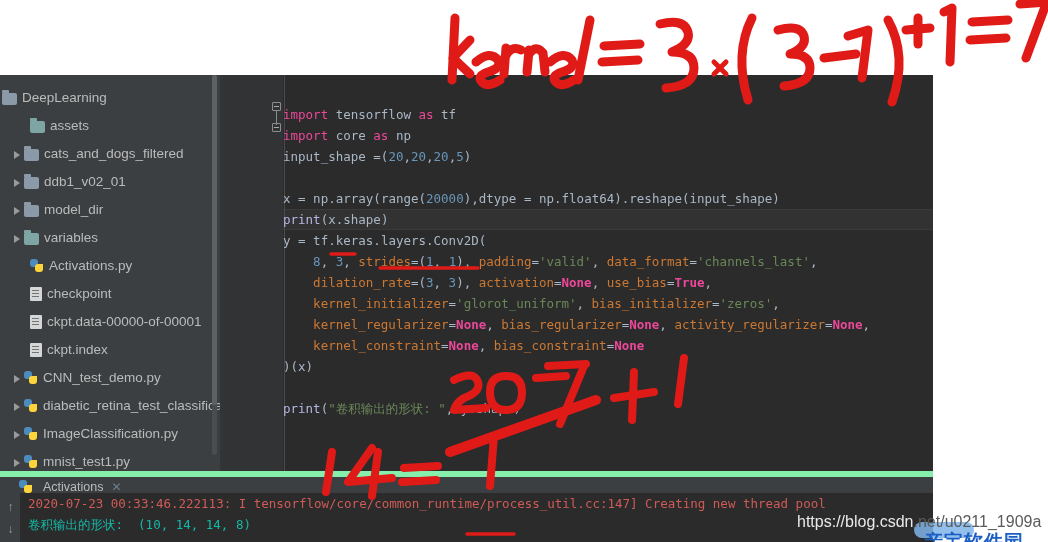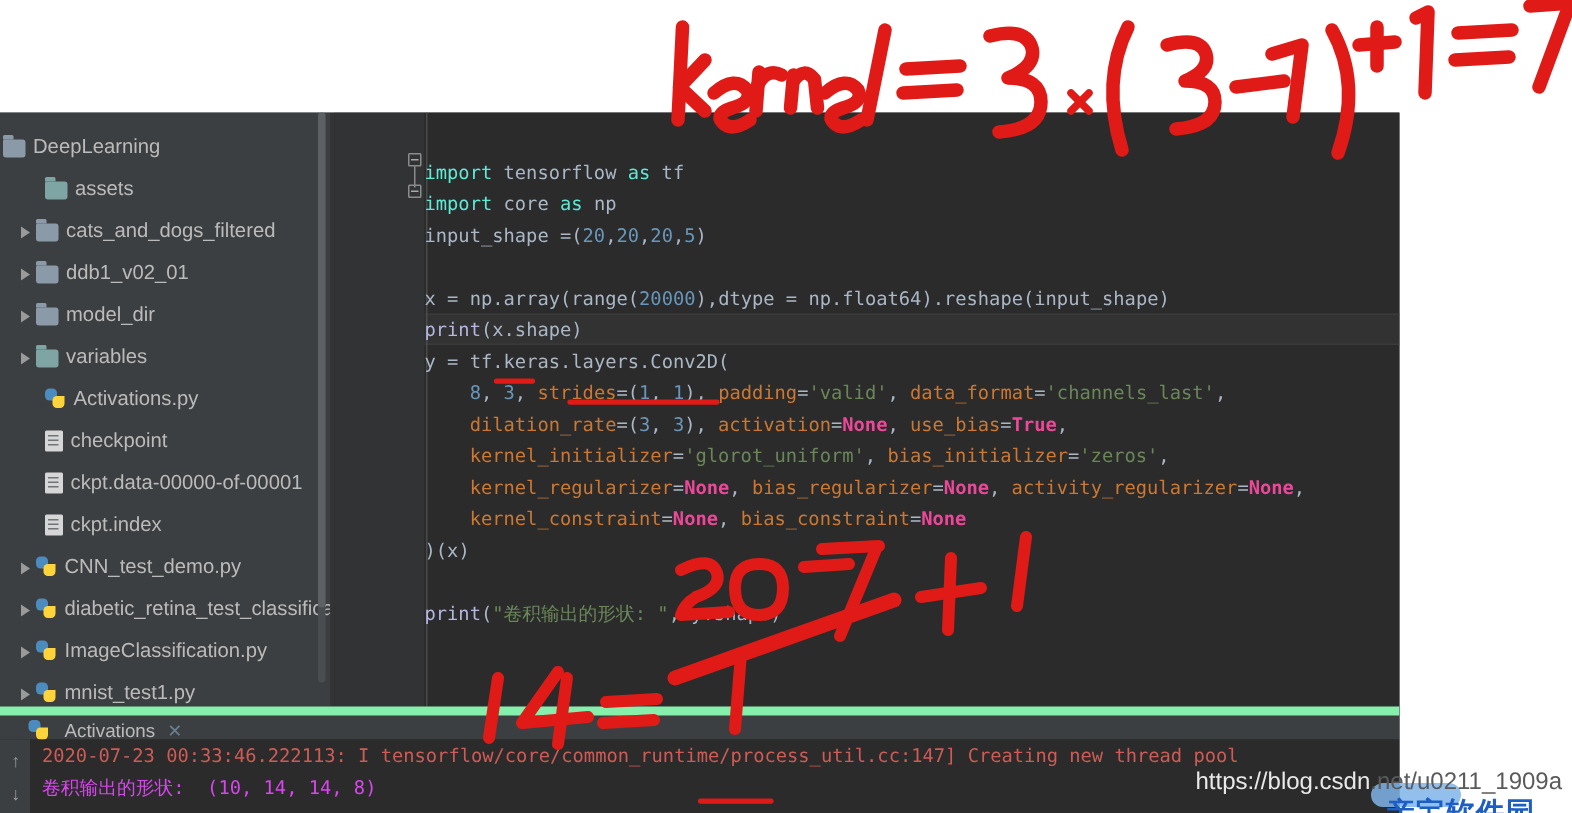--- a/index.html
+++ b/index.html
@@ -219,21 +219,21 @@
     border-bottom: 1px solid #3a3a3a;
   }
   #indent-guide {
     position: absolute;
     left: 1px; top: 0;
     width: 1px; height: 100%;
     background: #4b4b4b;
   }
 
   
-  .kw   { color: #5eead4; text-align: center; }
+  .kw   { color: #ec4899; text-align: center; }
   .txt  { color: #a9b7c6; }
   .num  { color: #6897bb; }
   .str  { color: #6a8759; }
   .fn   { color: #b5b6e3; }
   .param{ color: #cc7832; }
   .kwb  { color: #ec4899; font-weight: bold; }
 
   
   #runwin {
     position: absolute;
@@ -290,21 +290,21 @@
     overflow: hidden;
   }
   .conline {
     position: absolute;
     left: 8px;
     height: 21px;
     line-height: 21px;
     white-space: pre;
   }
   .con-red { color: #cf5b56; }
-  .con-white { color: #d946ef; }
+  .con-white { color: #14b8a6; }
 
   
   #ink { position: absolute; left: 0; top: 0; width: 1048px; height: 542px; pointer-events: none; }
 
   
   #wm {
     position: absolute;
     right: 6px; top: 495px;
     width: 150px; height: 48px; margin-top: 31px;
   }

